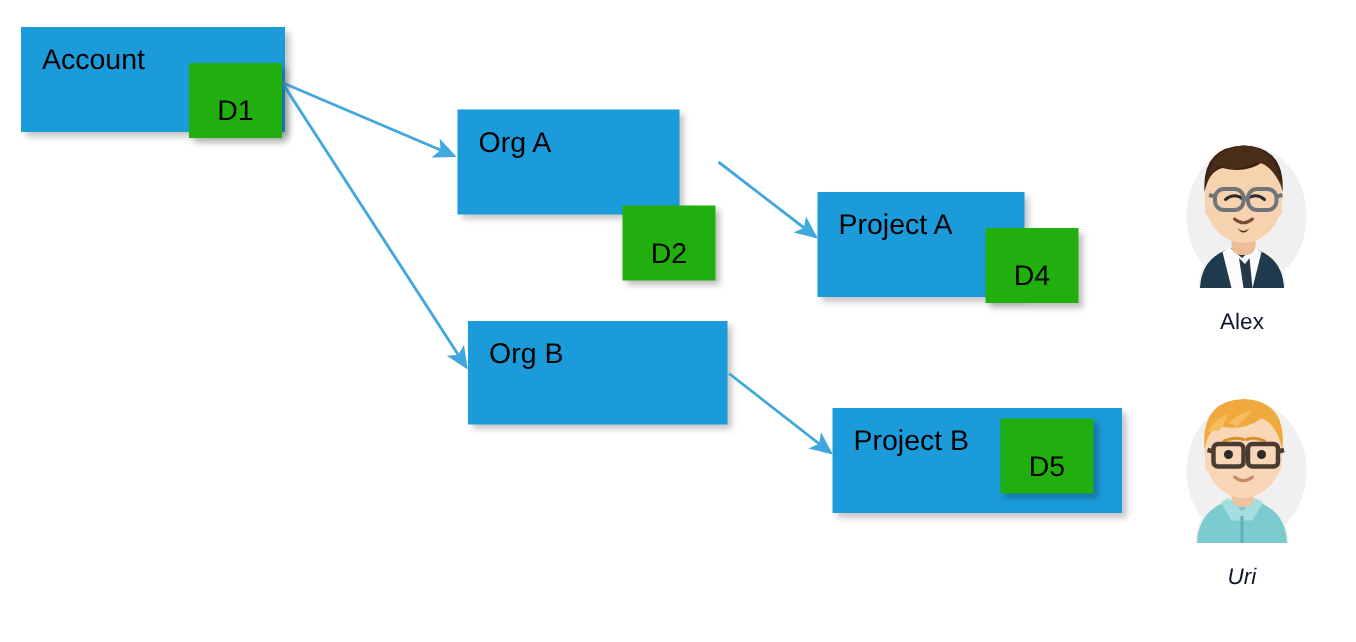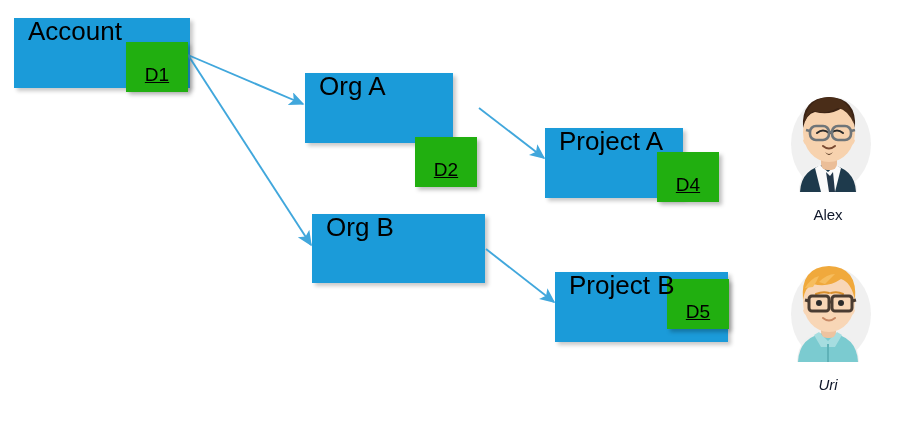--- a/index.html
+++ b/index.html
@@ -25,43 +25,42 @@
     left: 0;
     top: 0;
     width: 100%;
     height: 100%;
     background: #1B9BD9;
     box-shadow: 3px 3px 4px rgba(0,0,0,0.22);
   }
   .node-label {
     position: absolute;
     left: 14px;
-    top: 1px;
-    font-size: 26px;
+    top: 11px;
+    font-size: 19px;
     line-height: 24px;
     color: #000000;
     white-space: nowrap;
     z-index: 3;
   }
   .badge {
     position: absolute;
     background: #21AF10;
     box-shadow: 3px 3px 4px rgba(0,0,0,0.25);
     z-index: 2;
   }
   .badge-label {
     position: absolute;
     left: 0;
     right: 0;
     bottom: 6px;
     text-align: center;
     font-size: 19px;
     line-height: 22px;
     color: #000000;
-    text-decoration: underline;
   }
   #arrow-layer {
     position: absolute;
     left: 0;
     top: 0;
     width: 904px;
     height: 428px;
     z-index: 1;
     pointer-events: none;
   }
@@ -123,21 +122,21 @@
   </div>
 
   <div class="node" style="left:545px; top:128px; width:138px; height:70px;">
     <div class="node-box"></div>
     <div class="node-label">Project A</div>
     <div class="badge" style="left:112px; top:24px; width:62px; height:50px;">
       <div class="badge-label">D4</div>
     </div>
   </div>
 
-  <div class="node" style="left:555px; top:272px; width:173px; height:70px;">
+  <div class="node" style="left:555px; top:272px; width:173px; height:70px;padding-left:20px;">
     <div class="node-box"></div>
     <div class="node-label">Project B</div>
     <div class="badge" style="left:112px; top:7px; width:62px; height:50px;">
       <div class="badge-label">D5</div>
     </div>
   </div>
 
   <div class="person" style="left:773px; top:88px; height:145px;">
     <svg class="avatar-svg" width="110" height="112" viewBox="0 0 110 112">
       <ellipse cx="58" cy="56" rx="40" ry="47" fill="#E3E3E3" opacity="0.55"></ellipse>

